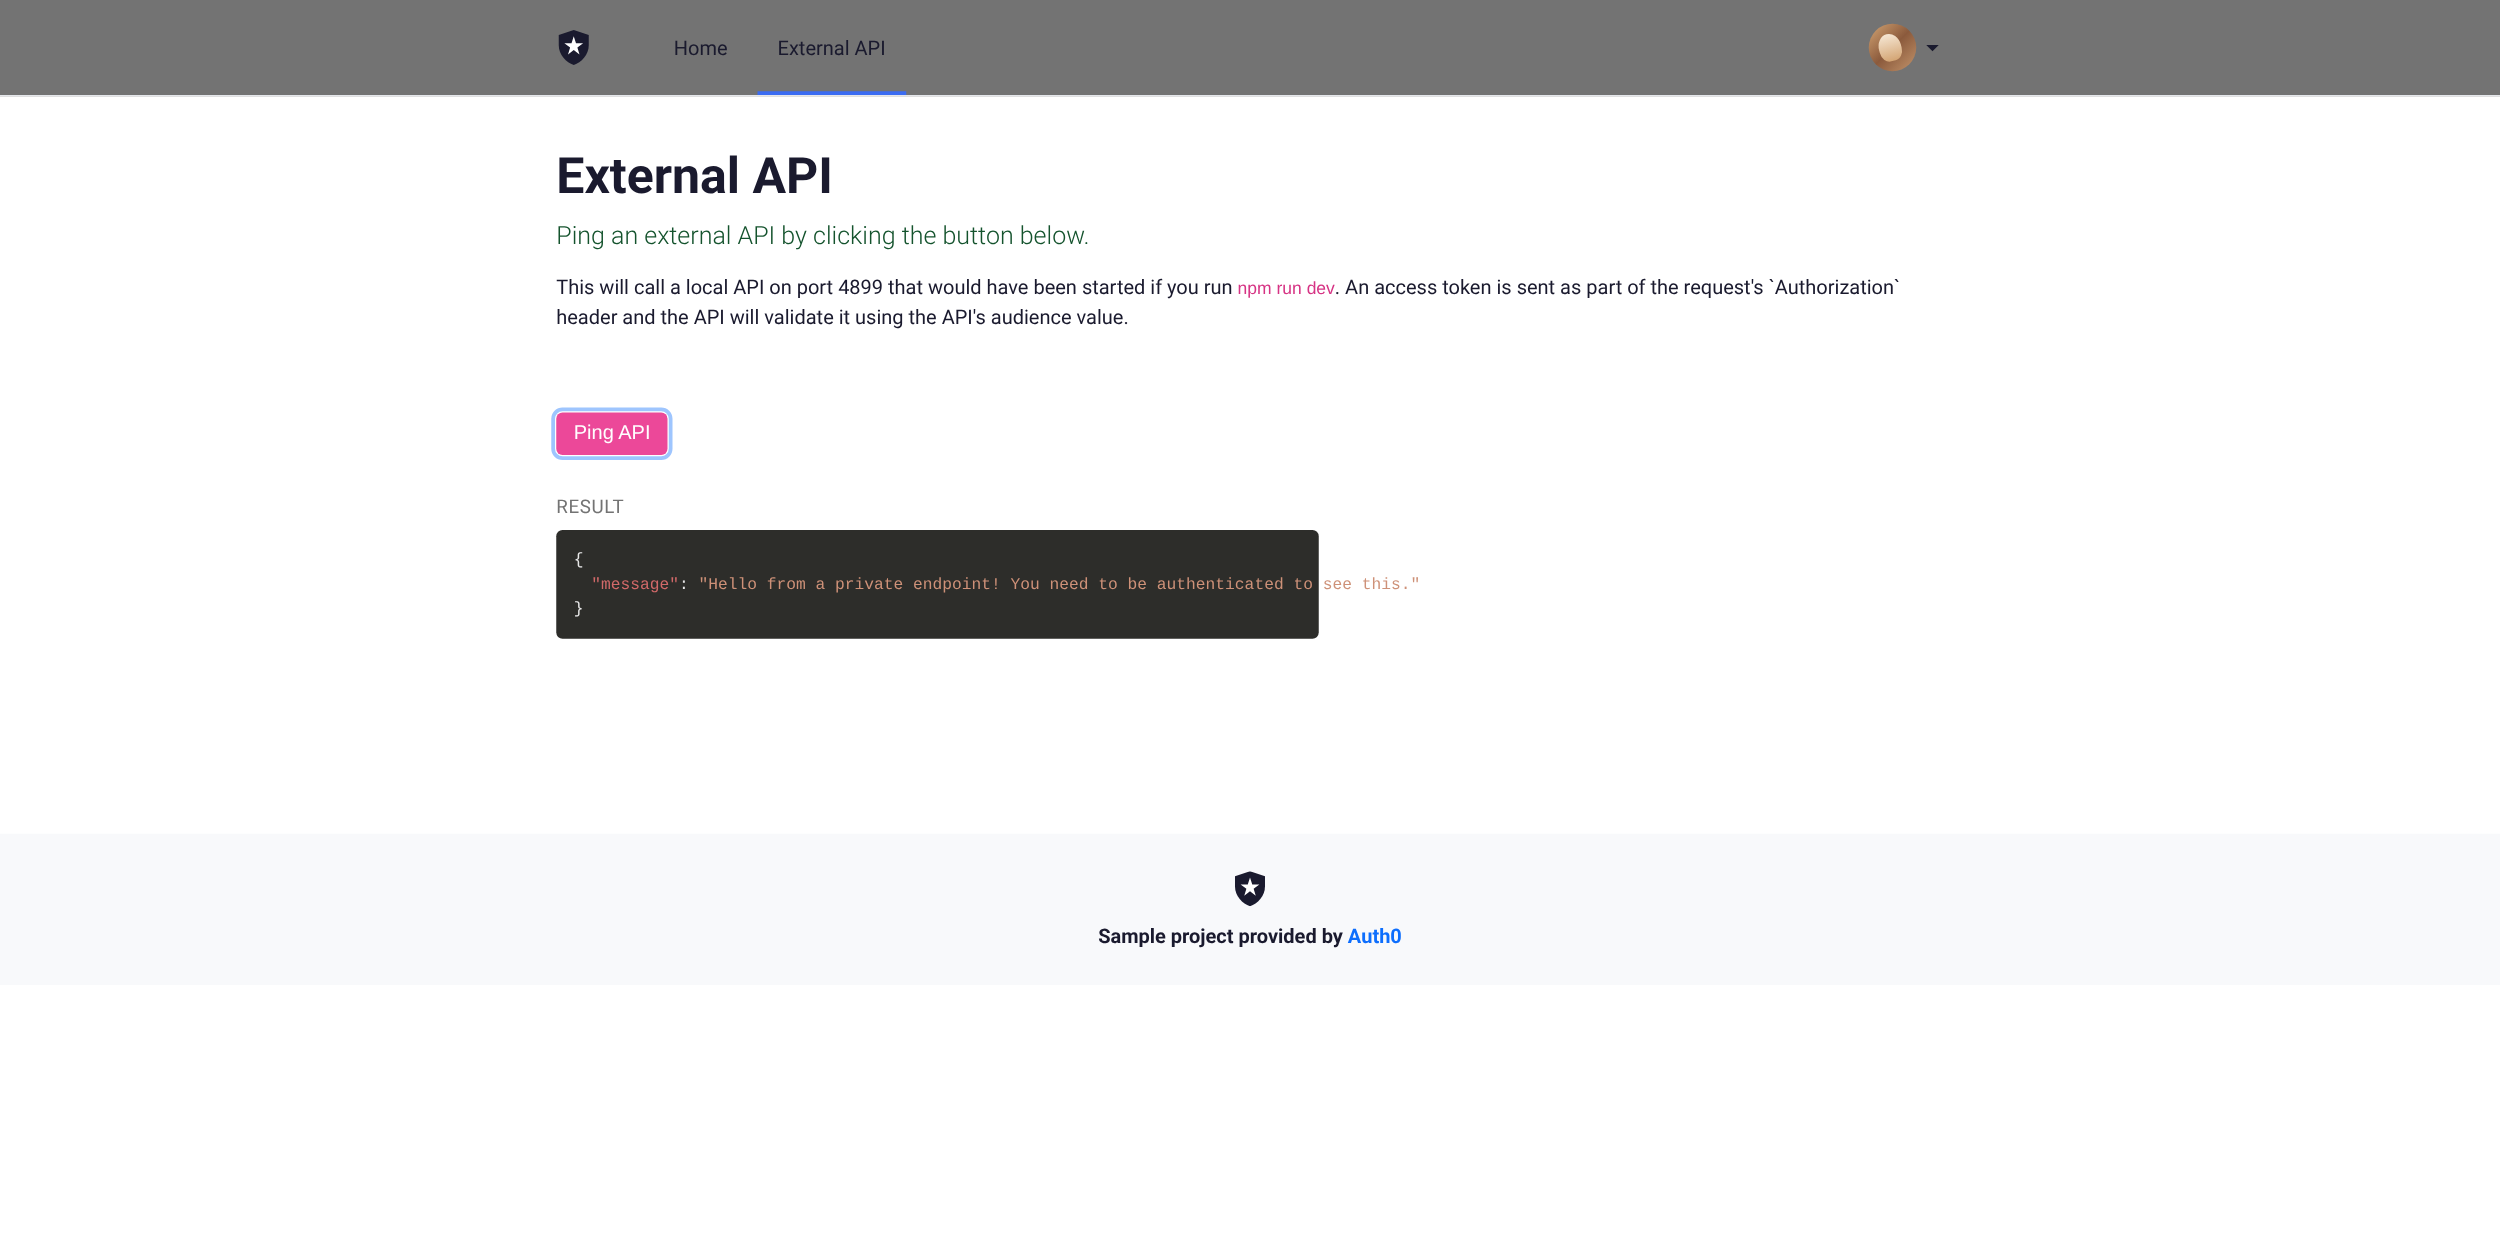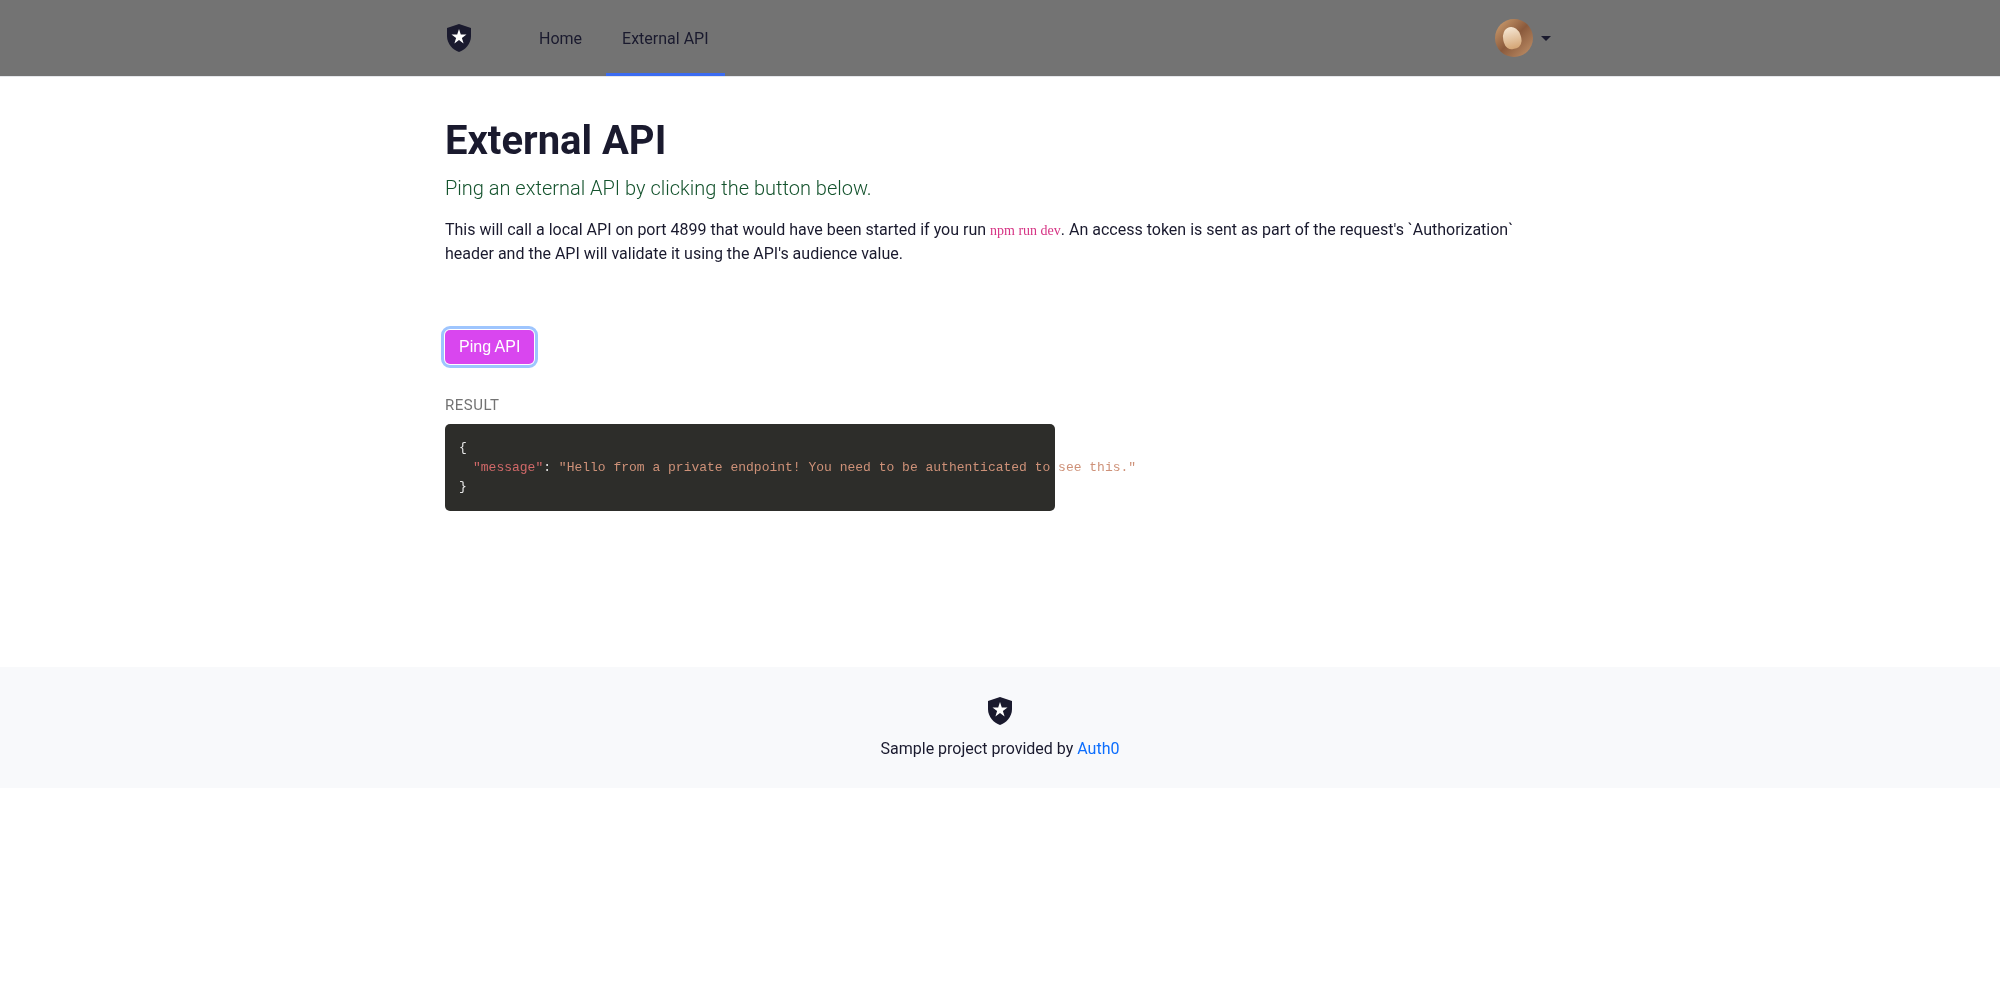--- a/index.html
+++ b/index.html
@@ -124,26 +124,26 @@
     
     .description {
       font-size: 16px;
       line-height: 1.5;
       color: #1a1a2e;
       margin-bottom: 16px;
     }
     
     .description code {
       color: #d63384;
-      font-family: Liberation Serif, serif;
+      font-family: Liberation Sans, sans-serif;
       font-size: 14px;
     }
     
     .ping-button {
-      background: #d946ef;
+      background: #ec4899;
       color: #ffffff;
       border: none;
       padding: 8px 14px;
       font-size: 16px;
       border-radius: 5px;
       cursor: pointer;
       margin-top: 48px;
       outline: 3px solid rgba(13, 110, 253, 0.4);
       outline-offset: 1px;
     }
@@ -195,20 +195,21 @@
     
     .footer-logo {
       width: 28px;
       height: 28px;
       margin: 0 auto 14px;
     }
     
     .footer-text {
       font-size: 16px;
       color: #1a1a2e;
+      font-weight: bold;
     }
     
     .footer-text a {
       color: #0d6efd;
       text-decoration: none;
     }
   </style>
 </head>
 <body>
 

